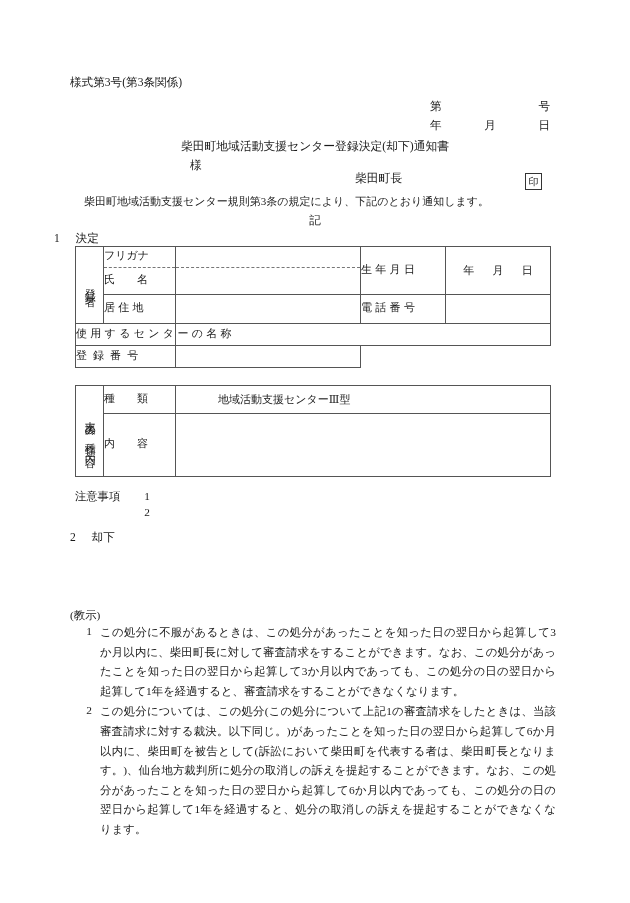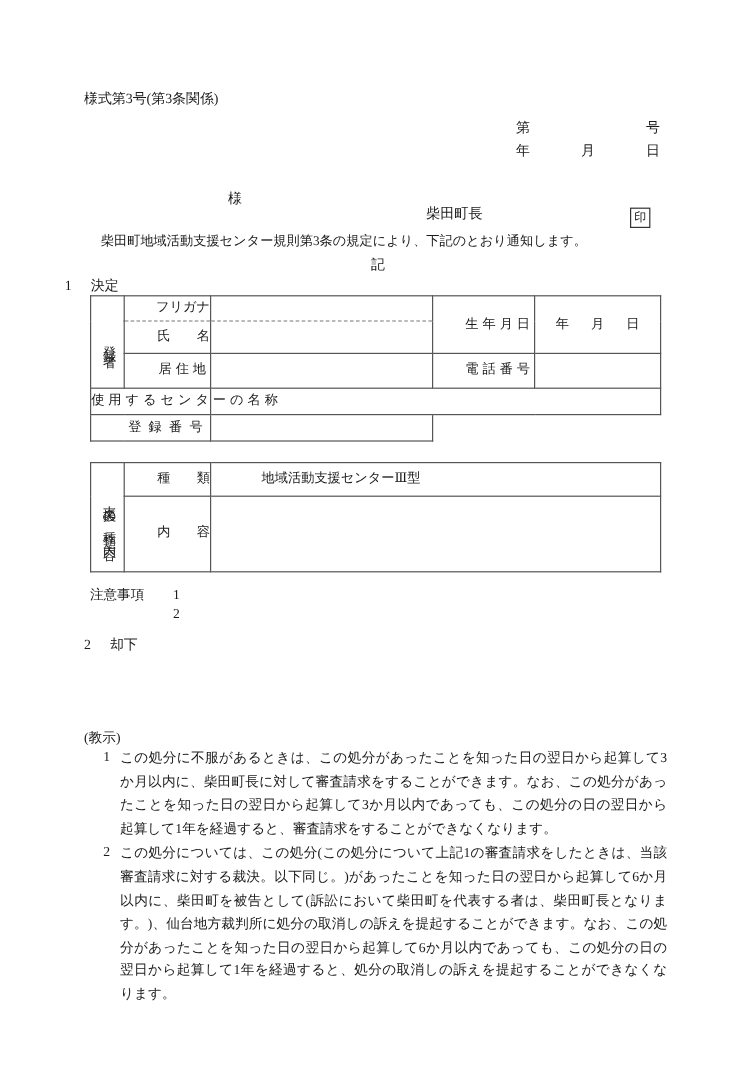--- a/index.html
+++ b/index.html
@@ -95,22 +95,23 @@
     table-layout: fixed;
     font-size: 11px;
   }
   table.form-table td {
     border: 1px solid #555;
     padding: 0;
     vertical-align: middle;
     background: #fff;
   }
   td.label {
-    text-align: right;
+    text-align: left;
     white-space: nowrap;
+    font-family: Liberation Mono, monospace;
   }
   td.blank { }
 
   
   #table-registrant { left: 75px; top: 246px; width: 475px; }
   td.vlabel {
     writing-mode: vertical-rl;
     text-orientation: upright;
     text-align: center;
     letter-spacing: 0.28em;
@@ -198,20 +199,21 @@
     <span>第</span>
     <span>号</span>
   </div>
 
   <div class="abs" id="doc-date-row">
     <span>年</span>
     <span>月</span>
     <span>日</span>
   </div>
 
+  <div class="abs" id="doc-title">柴田町地域活動支援センター登録決定(却下)通知書</div>
 
   <div class="abs" id="addressee-row">様</div>
 
   <div class="abs" id="issuer-row">柴田町長</div>
 
   <div class="abs" id="seal-box">印</div>
 
   <div class="abs" id="intro-sentence">柴田町地域活動支援センター規則第3条の規定により、下記のとおり通知します。</div>
 
   <div class="abs" id="ki-mark">記</div>

